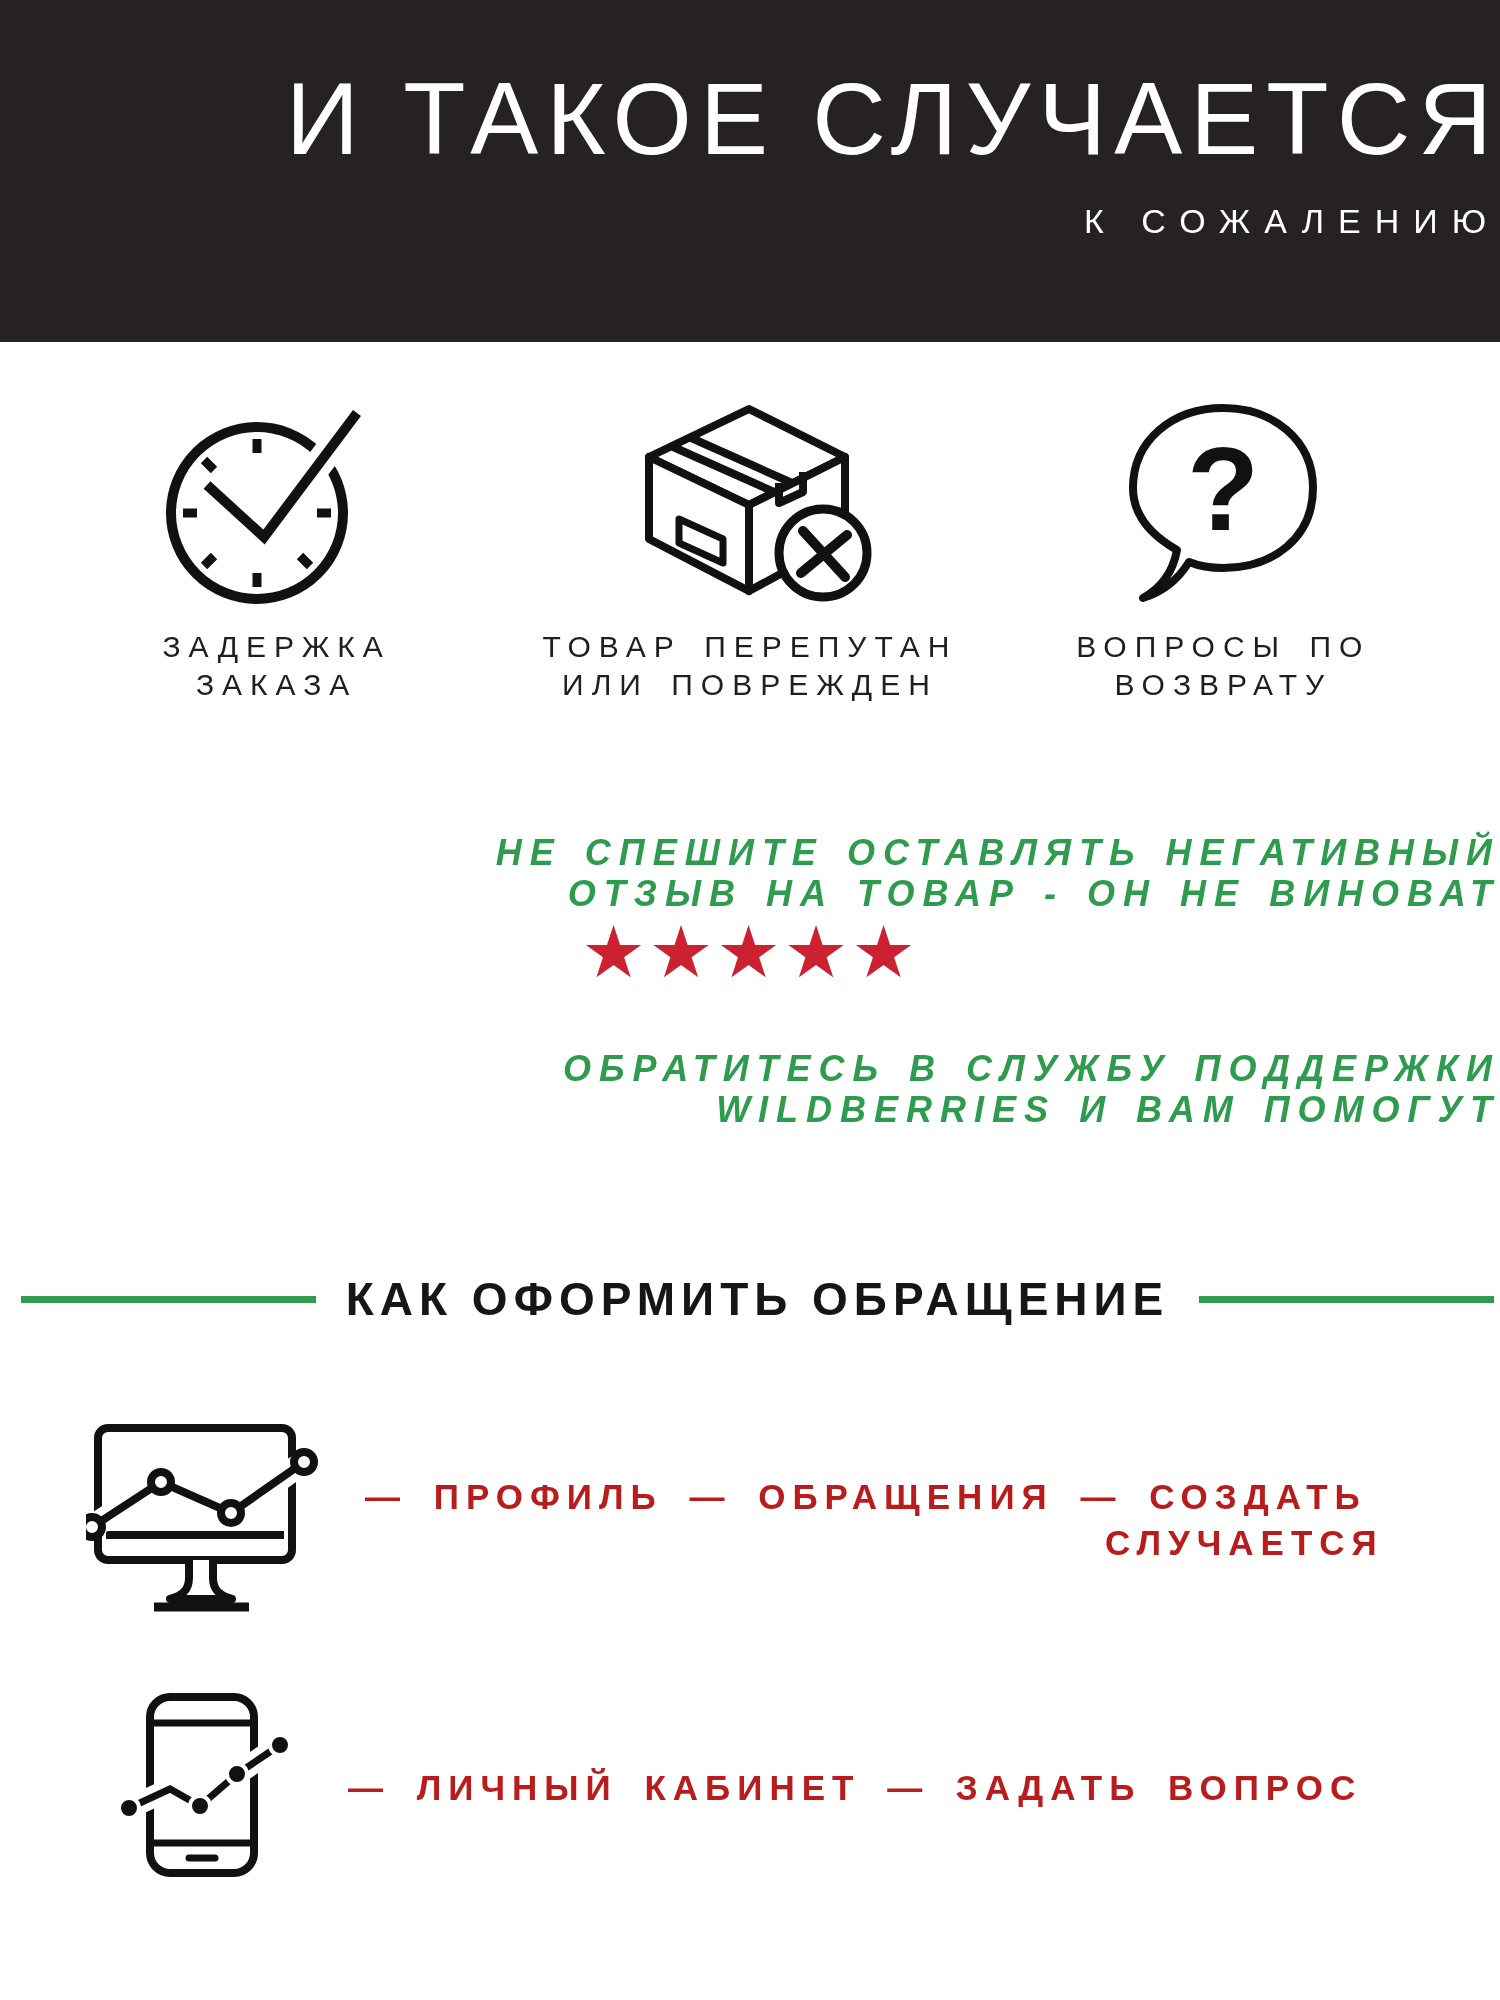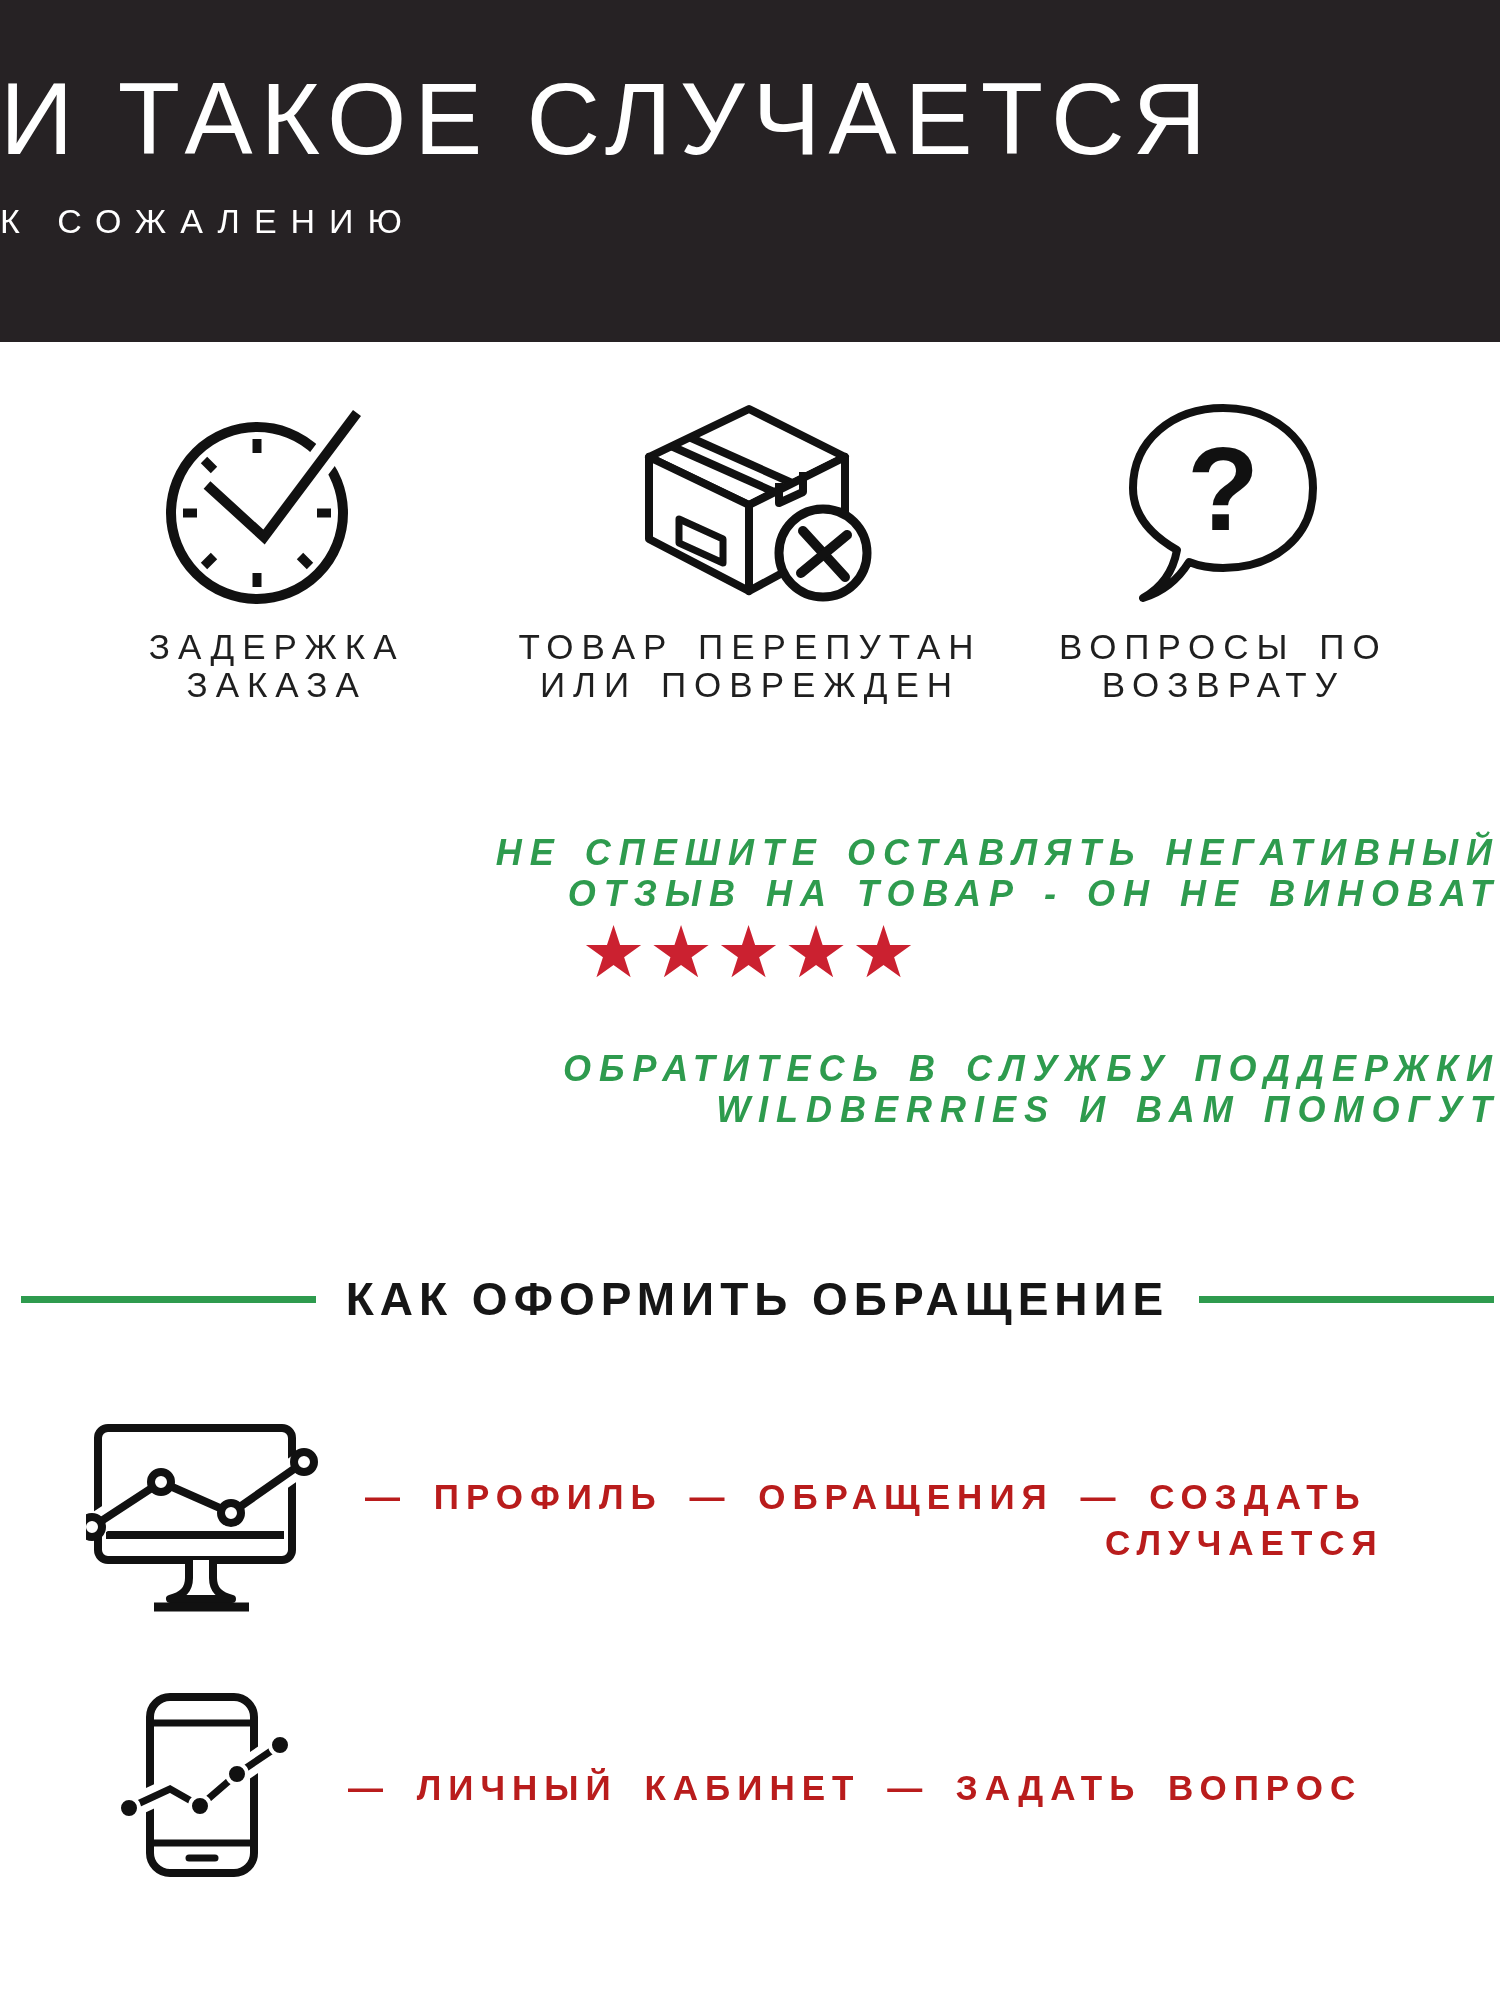--- a/index.html
+++ b/index.html
@@ -1,34 +1,34 @@
 <!DOCTYPE html>
 <html><head>
 <meta charset="utf-8">
 <style>
   html,body{margin:0;padding:0;background:#ffffff;}
   .page{
     position:relative;width:1500px;height:2000px;background:#ffffff;overflow:hidden;
     font-family:"Liberation Sans","DejaVu Sans",sans-serif;color:#1b1b1b;
   }
   
-  .hero{position:absolute;top:0;left:0;right:0;height:342px;background:#262224;text-align:left;}
+  .hero{position:absolute;top:0;left:0;right:0;height:342px;background:#262224;text-align:right;}
   .hero-title{
     margin:0;padding-top:64px;color:#ffffff;font-weight:300;font-size:102px;
     letter-spacing:8px;line-height:1.08;white-space:nowrap;
   }
   .hero-sub{
     margin-top:28px;color:#ffffff;font-weight:300;font-size:34px;letter-spacing:14px;white-space:nowrap;
   }
   
   .problems{position:absolute;top:395px;left:0;right:0;display:flex;padding:0 40px;}
   .problem{flex:1;display:flex;flex-direction:column;align-items:center;}
   .problem-icon{height:215px;display:flex;align-items:center;justify-content:center;}
   .problem-label{
-    margin-top:18px;text-align:center;font-size:35px;font-weight:400;color:#1f1f1f;
+    margin-top:18px;text-align:center;font-size:30px;font-weight:400;color:#1f1f1f;
     letter-spacing:8px;word-spacing:6px;line-height:38px;white-space:nowrap;
   }
   
   .advice-warning,.advice-support{
     position:absolute;left:0;right:0;text-align:right;color:#2e9b4e;font-weight:700;
     font-size:36px;letter-spacing:8px;word-spacing:5px;line-height:41px;white-space:nowrap;font-style:italic;
   }
   .advice-warning{top:832px;}
   .advice-support{top:1048px;}
   .stars{

